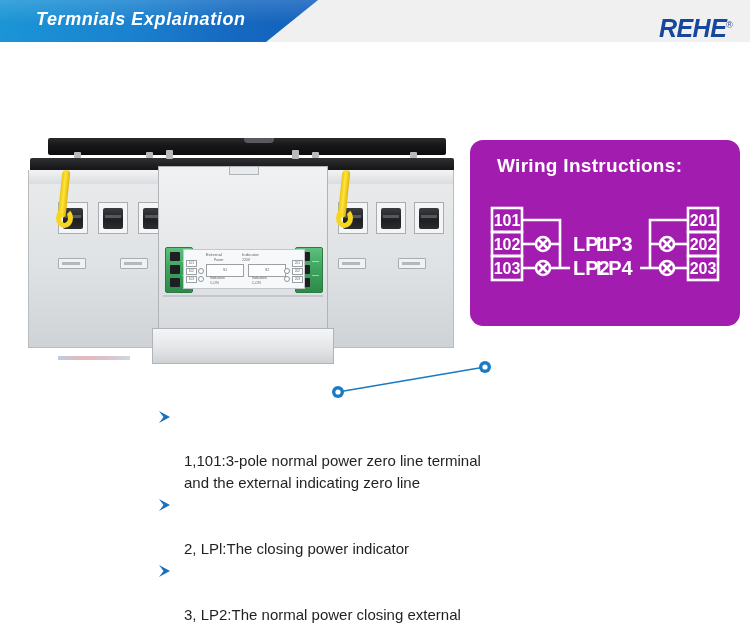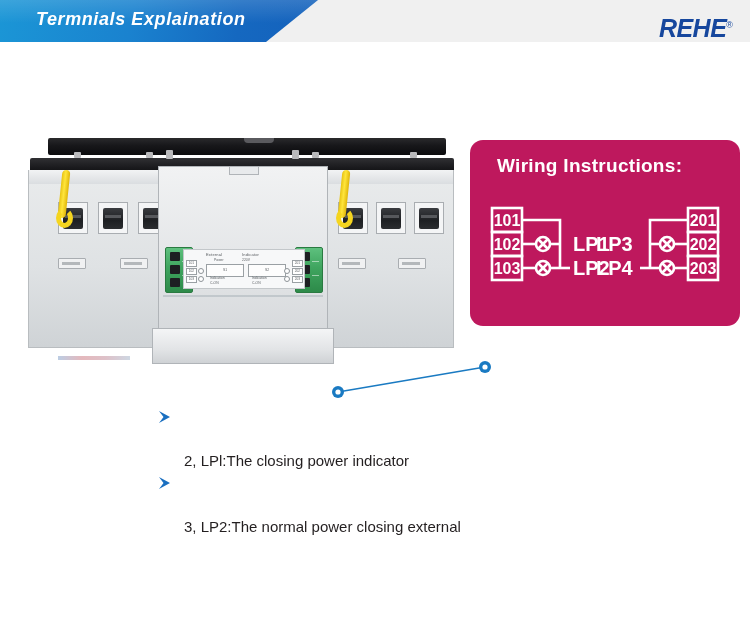--- a/index.html
+++ b/index.html
@@ -305,21 +305,21 @@
     left: 300px; top: 225px;
     width: 180px; height: 55px;
     pointer-events: none;
   }
 
   
   .wiring-panel {
     position: absolute;
     left: 470px; top: 140px;
     width: 270px; height: 186px;
-    background: #be185d;
+    background: #a21caf;
     border-radius: 13px;
   }
   .wiring-title {
     position: absolute;
     left: 27px; top: 15px;
     font-size: 19px;
     font-weight: bold;
     color: #ffffff;
     letter-spacing: 0.3px;
     white-space: nowrap;
@@ -518,20 +518,27 @@
       <text x="103" y="111">LP1</text>
       <text x="103" y="135">LP2</text>
       <text x="126" y="111">LP3</text>
       <text x="126" y="135">LP4</text>
     </g>
   </svg>
 </div>
 
 <div class="bullets">
 
+  <div class="bullet-row">
+    <svg class="bullet-arrow" viewBox="0 0 17 14">
+      <path d="M1 1 L12 7 L1 13 L5.5 7 Z" fill="#1a6fc0"></path>
+    </svg>
+    <span>1,101:3-pole normal power zero line terminal
+and the external indicating zero line</span>
+  </div>
 
   <div class="bullet-row">
     <svg class="bullet-arrow" viewBox="0 0 17 14">
       <path d="M1 1 L12 7 L1 13 L5.5 7 Z" fill="#1a6fc0"></path>
     </svg>
     <span>2, LPl:The closing power indicator</span>
   </div>
 
   <div class="bullet-row">
     <svg class="bullet-arrow" viewBox="0 0 17 14">

